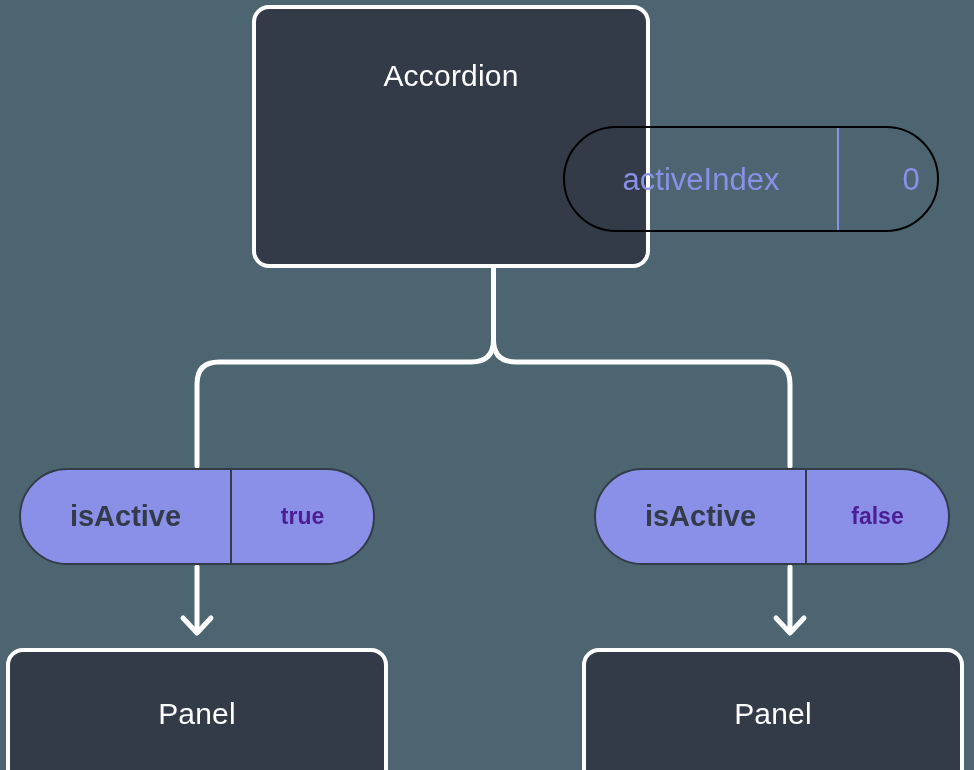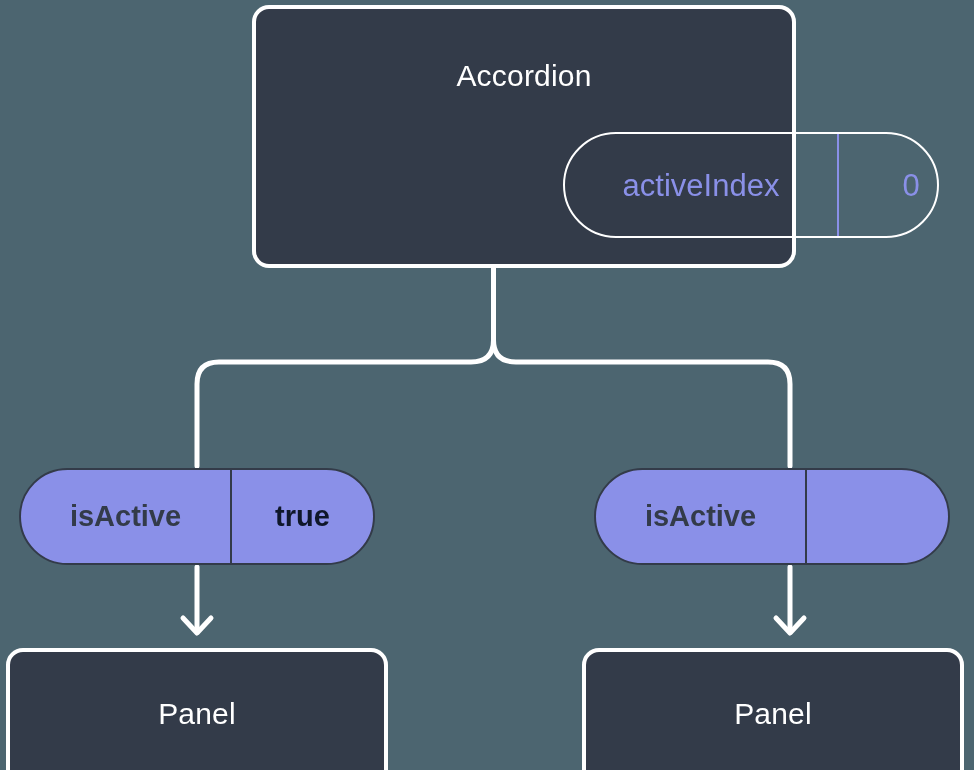--- a/index.html
+++ b/index.html
@@ -46,21 +46,21 @@
     font-size: 30px;
     font-weight: 400;
     letter-spacing: 0.2px;
     line-height: 1;
     white-space: nowrap;
   }
 
   #accordion-node {
     left: 252px;
     top: 5px;
-    width: 544px;
+    width: 398px;
     height: 263px;
     padding-top: 52px;
   }
 
   .panel-node {
     top: 648px;
     height: 160px;
     justify-content: center;
     padding-bottom: 28px;
   }
@@ -81,24 +81,24 @@
     align-items: center;
     justify-content: center;
     box-sizing: border-box;
     white-space: nowrap;
     line-height: 1;
   }
 
   
   #active-index-pill {
     left: 307px;
-    top: 123px;
+    top: 117px;
     width: 376px;
     height: 106px;
-    border: 2px solid #ffffff;
+    border: 2px solid #000000;
     background: transparent;
     gap: 46px;
   }
   #active-index-pill .pill-key {
     flex: 0 0 274px;
     color: #8a90e8;
     font-size: 31px;
     border-right: 2px solid #8a90e8;
   }
   #active-index-pill .pill-val {
@@ -117,22 +117,22 @@
     font-weight: bold;
   }
   .pill-filled .pill-key {
     flex: 0 0 211px;
     color: #333b49;
     font-size: 29px;
     border-right: 2.5px solid #333b49;
   }
   .pill-filled .pill-val {
     flex: 1 1 auto;
-    color: #0f172a;
-    font-size: 29px;
+    color: #4c1d95;
+    font-size: 23px;
   }
   #pill-left  { left: 19px; }
   #pill-right { left: 594px; }
 </style>
 </head>
 <body>
 
 <div id="stage">
 
   <svg id="wires" viewBox="0 0 974 770" width="974" height="770" aria-hidden="true">
@@ -162,20 +162,21 @@
     </div>
   </div>
 
   <div class="pill pill-filled" id="pill-left">
     <span class="pill-key">isActive</span>
     <span class="pill-val">true</span>
   </div>
 
   <div class="pill pill-filled" id="pill-right">
     <span class="pill-key">isActive</span>
+    <span class="pill-val">false</span>
   </div>
 
   <div class="node panel-node" id="panel-left">
     <div class="node-title">Panel</div>
   </div>
 
   <div class="node panel-node" id="panel-right">
     <div class="node-title">Panel</div>
   </div>
 

